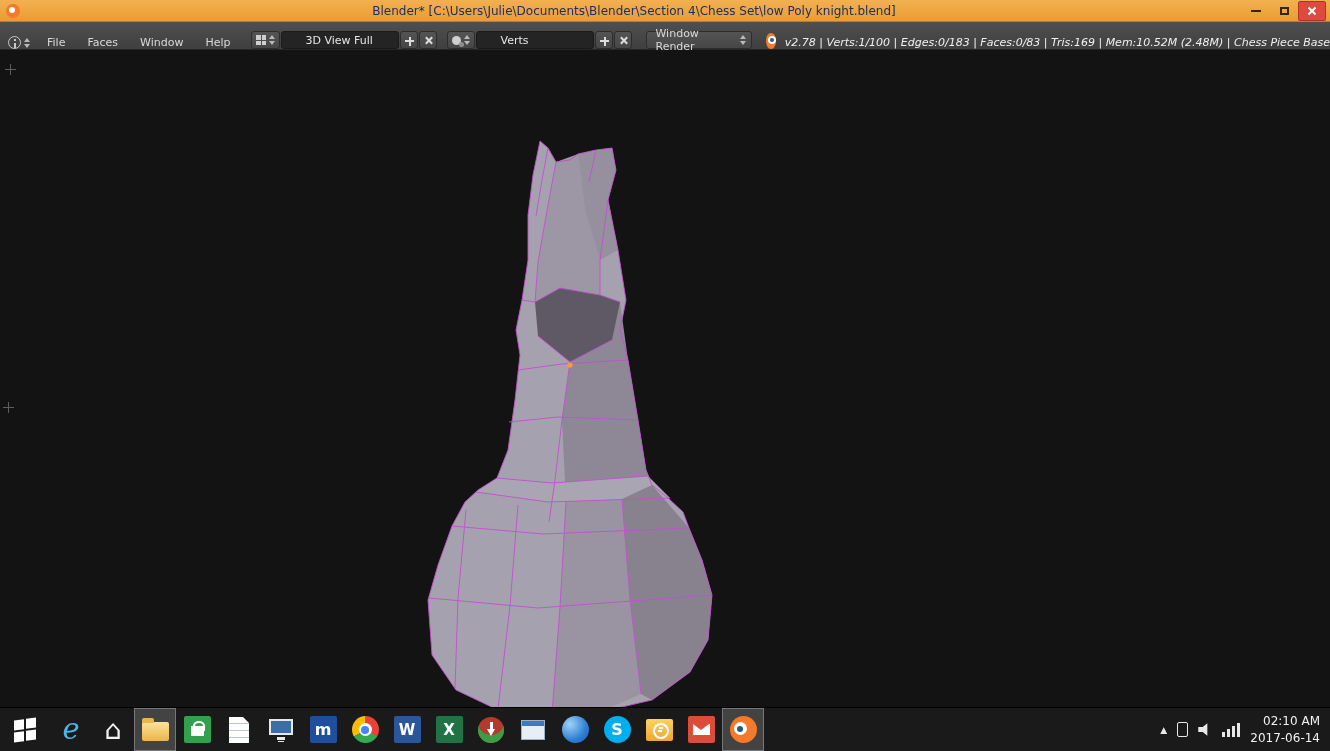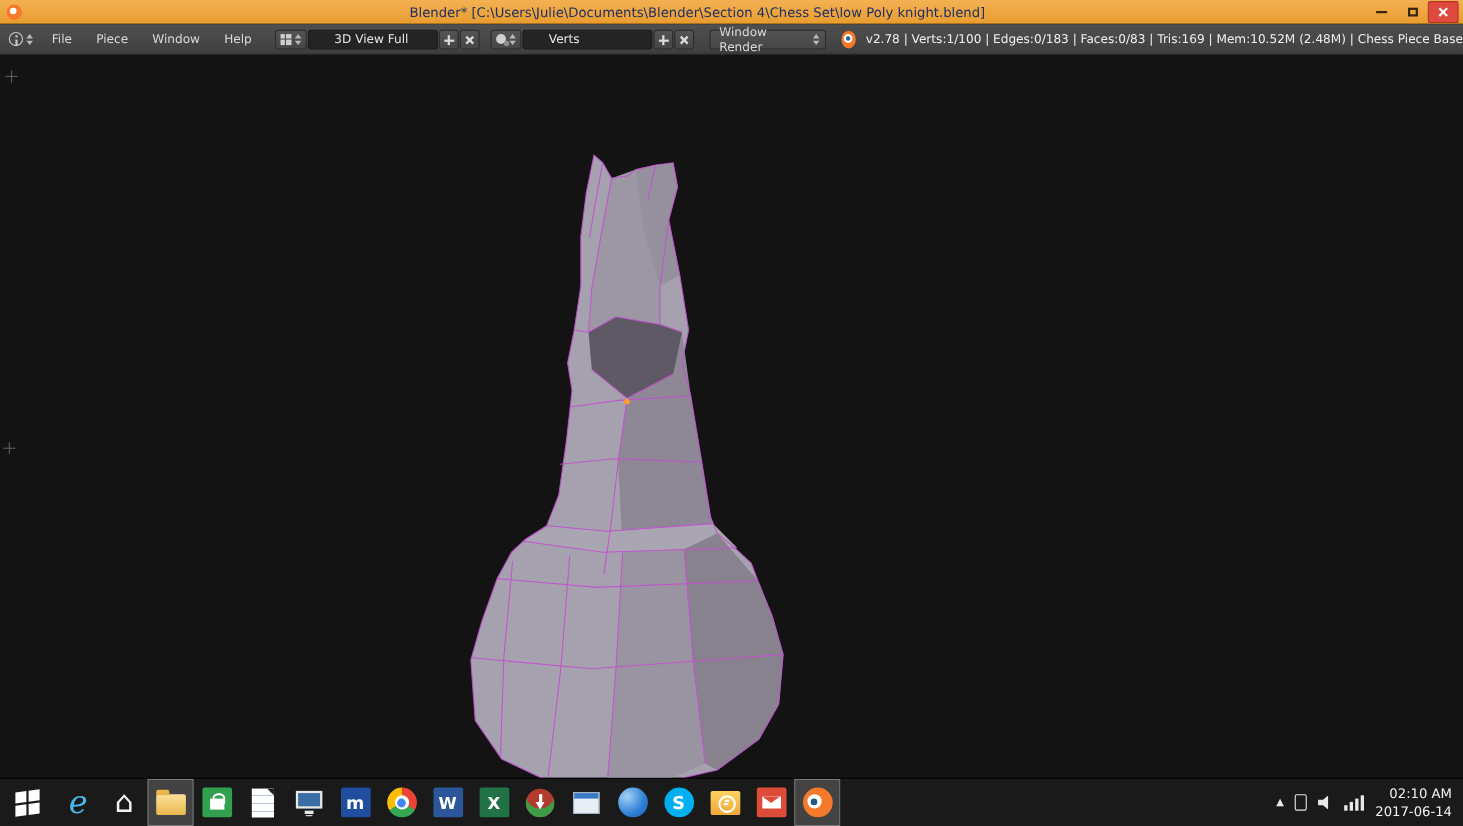--- a/index.html
+++ b/index.html
@@ -18,21 +18,21 @@
   .glyph-min { width:10px; height:2px; background:#33260d; }
   .glyph-max { width:9px; height:8px; border:2px solid #33260d; }
   .btn-close { background:#df4a3e; border:1px solid #b33327; border-radius:2px; }
   .glyph-close { position:relative; width:10px; height:10px; }
   .glyph-close::before, .glyph-close::after { content:""; position:absolute; left:4px; top:0; width:2px; height:10px; background:#fff; }
   .glyph-close::before { transform:rotate(45deg); }
   .glyph-close::after { transform:rotate(-45deg); }
 
   
   .bl-header { height:28px; background:linear-gradient(#4f4f4f,#3f3f3f); border-bottom:1px solid #262626;
-               display:flex; align-items:center; flex:0 0 auto; font-size:11px; color:#d9d9d9; }
+               display:flex; align-items:flex-end; flex:0 0 auto; font-size:11px; color:#d9d9d9; }
   .ed-btn { display:flex; align-items:center; gap:3px; padding:0 6px 0 8px; }
   .info-circle { width:13px; height:13px; border:1px solid #c9c9c9; border-radius:50%; position:relative; }
   .info-circle::before { content:""; position:absolute; left:5px; top:2px; width:2px; height:2px; background:#c9c9c9; }
   .info-circle::after { content:""; position:absolute; left:5px; top:6px; width:2px; height:5px; background:#c9c9c9; }
   .steppers { display:flex; flex-direction:column; gap:2px; }
   .tri-up { width:0; height:0; border-left:3px solid transparent; border-right:3px solid transparent; border-bottom:4px solid #b9b9b9; }
   .tri-dn { width:0; height:0; border-left:3px solid transparent; border-right:3px solid transparent; border-top:4px solid #b9b9b9; }
   .menu-item { padding:0 11px; cursor:default; }
   .widget-group { display:flex; align-items:center; margin-left:10px; gap:1px; }
   .icon-btn { height:18px; background:linear-gradient(#545454,#464646); border:1px solid #2d2d2d;
@@ -48,21 +48,21 @@
   .glyph-plus::before { content:""; position:absolute; left:4px; top:8px; width:9px; height:2px; background:#dcdcdc; }
   .glyph-plus::after { content:""; position:absolute; left:7.5px; top:4.5px; width:2px; height:9px; background:#dcdcdc; }
   .glyph-x::before, .glyph-x::after { content:""; position:absolute; left:7.5px; top:4px; width:2px; height:9px; background:#dcdcdc; }
   .glyph-x::before { transform:rotate(45deg); }
   .glyph-x::after { transform:rotate(-45deg); }
   .dropdown { height:18px; min-width:106px; background:linear-gradient(#545454,#464646); border:1px solid #2d2d2d;
               border-radius:3px; display:flex; align-items:center; justify-content:space-between; padding:0 5px 0 8px; margin-left:14px; }
   .bl-logo { width:16px; height:16px; border-radius:50%; background:#f5792a; position:relative; margin-left:14px; }
   .bl-logo::before { content:""; position:absolute; left:2px; top:3px; width:8px; height:8px; border-radius:50%; background:#fff; }
   .bl-logo::after { content:""; position:absolute; left:4px; top:5px; width:4px; height:4px; border-radius:50%; background:#2b5b8a; }
-  .stats { margin-left:9px; color:#f0f0f0; white-space:nowrap; }
+  .stats { margin-left:9px; color:#f0f0f0; white-space:nowrap;font-style:italic; }
 
   
   .viewport { position:relative; flex:1 1 auto; background:#131313; overflow:hidden; }
   .viewport svg { position:absolute; left:0; top:0; }
   .region-plus { position:absolute; width:11px; height:11px; opacity:.55; }
   .region-plus::before { content:""; position:absolute; left:0; top:5px; width:11px; height:1px; background:#9a9a9a; }
   .region-plus::after { content:""; position:absolute; left:5px; top:0; width:1px; height:11px; background:#9a9a9a; }
   .rp1 { left:5px; top:14px; } .rp2 { left:3px; top:352px; }
 
   
@@ -142,21 +142,21 @@
 
   <div class="bl-header">
     <div class="ed-btn">
       <div class="info-circle"></div>
       <div class="steppers">
           <div class="tri-up"></div>
           <div class="tri-dn"></div>
         </div>
     </div>
     <span class="menu-item">File</span>
-    <span class="menu-item">Piece</span>
+    <span class="menu-item">Faces</span>
     <span class="menu-item">Window</span>
     <span class="menu-item">Help</span>
 
     <div class="widget-group">
       <div class="icon-btn">
         <div class="mini-grid">
             <span></span>
             <span></span>
             <span></span>
             <span></span>

